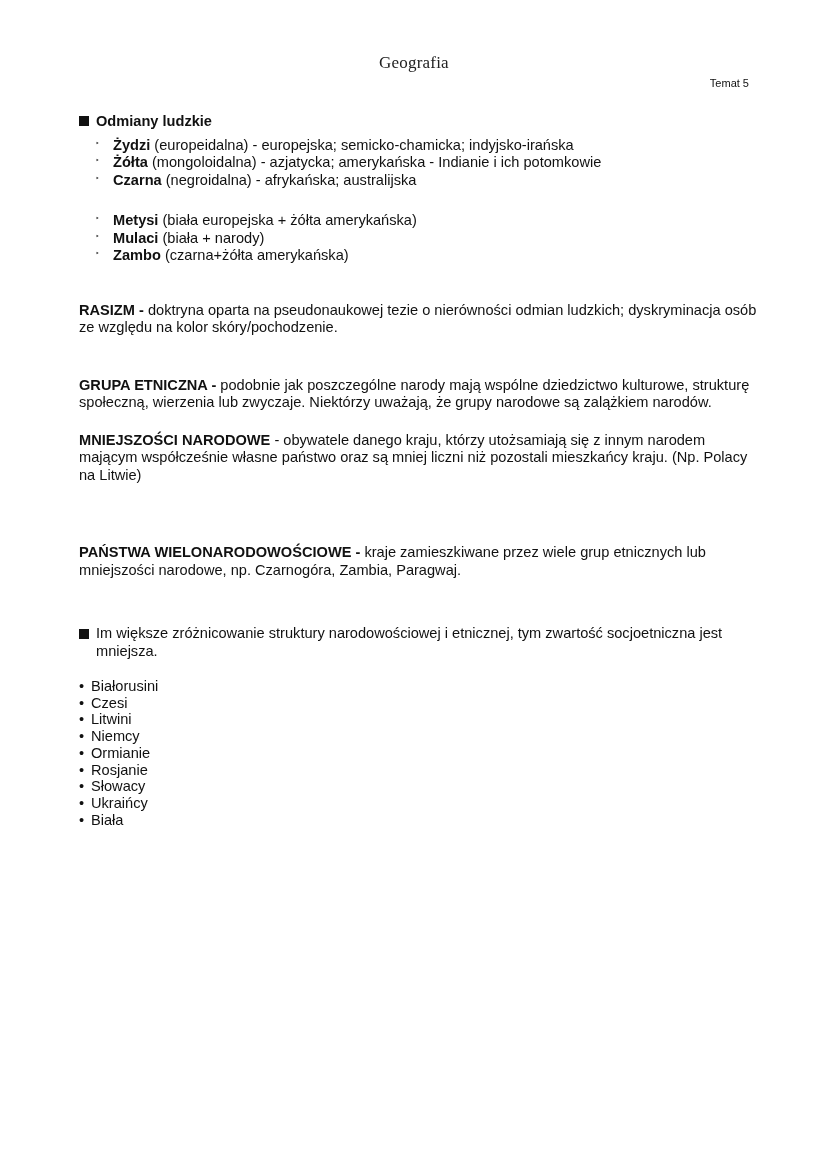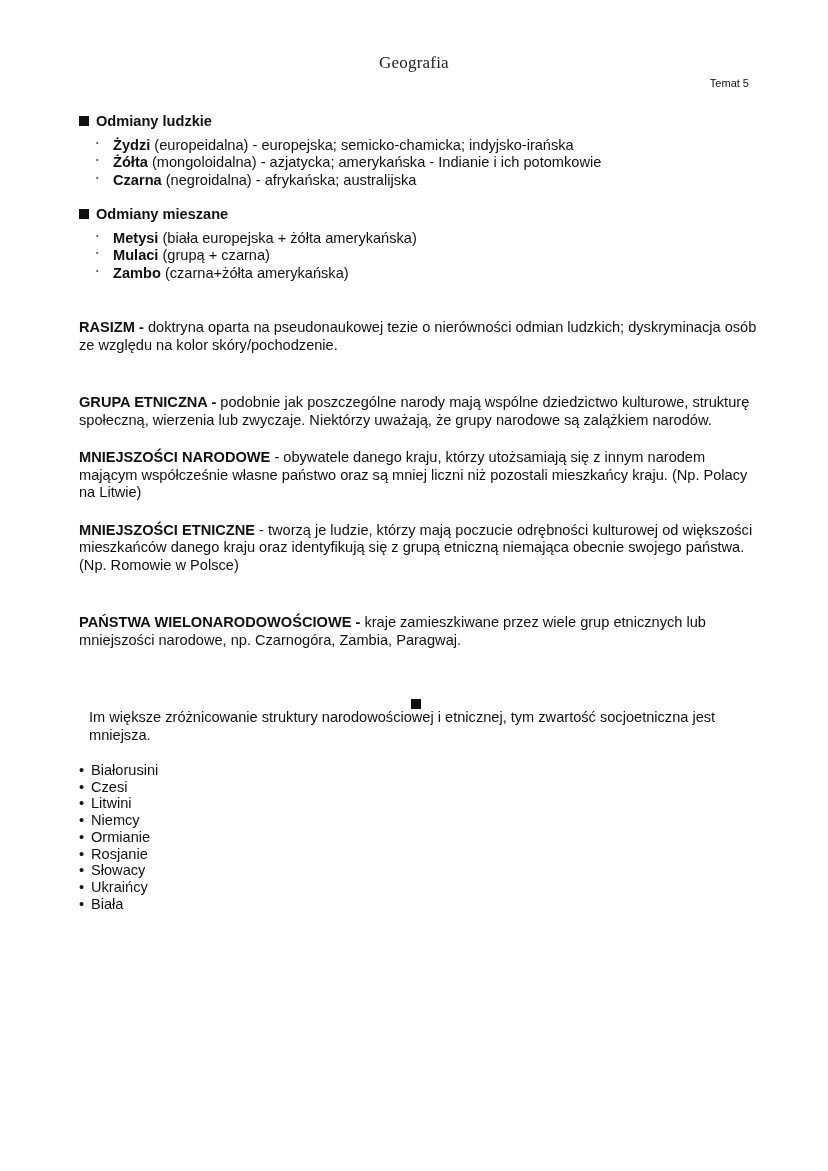--- a/index.html
+++ b/index.html
@@ -9,21 +9,21 @@
            font-family: "Liberation Serif", serif; font-size: 17px; color: #222; letter-spacing: 0.2px; }
     .topic-label { position: absolute; top: 77px; right: 79px; font-size: 11px; color: #111; }
     .content { position: absolute; left: 79px; top: 113px; width: 680px; font-size: 14.6px; line-height: 17.5px; }
     .sq-heading { display: flex; align-items: flex-start; font-weight: bold; font-size: 14.6px; }
     .sq { width: 10px; height: 10px; background: #111; display: inline-block; margin: 3px 7px 0 0; flex-shrink: 0; }
     ul.tri { list-style: none; margin: 6px 0 0 0; padding: 0 0 0 17px; }
     ul.tri li { position: relative; padding-left: 17px; }
     ul.tri li .tri-bullet { position: absolute; left: 0; top: -2px; font-size: 8px; }
     .def { margin: 0; }
     .def b { font-weight: bold; text-align: center; }
-    .sq-para { display: flex; align-items: center; flex-direction: column; }
+    .sq-para { display: flex; align-items: flex-start; }
     .sq-para .sq { margin-top: 4px; }
     ul.dots { list-style: none; margin: 0; padding: 0; }
     ul.dots li { position: relative; padding-left: 12px; line-height: 16.7px; font-size: 14.6px; }
     ul.dots li .dot-bullet { position: absolute; left: 0; top: 0; }
   </style>
 </head>
 <body>
 
 <div class="page-header-title">Geografia</div>
 <div class="topic-label">Temat 5</div>
@@ -35,40 +35,35 @@
     <span>Odmiany ludzkie</span>
   </div>
   <ul class="tri">
     <li><span class="tri-bullet">‣</span><b>Żydzi</b><span> (europeidalna) - europejska; semicko-chamicka; indyjsko-irańska</span></li>
     <li><span class="tri-bullet">‣</span><b>Żółta</b><span> (mongoloidalna) - azjatycka; amerykańska - Indianie i ich potomkowie</span></li>
     <li><span class="tri-bullet">‣</span><b>Czarna</b><span> (negroidalna) - afrykańska; australijska</span></li>
   </ul>
 
   <div style="height:17px"></div>
 
-  <div class="sq-heading">
-    <span class="sq"></span>
-    <span>Odmiany mieszane</span>
-  </div>
   <ul class="tri">
     <li><span class="tri-bullet">‣</span><b>Metysi</b><span> (biała europejska + żółta amerykańska)</span></li>
-    <li><span class="tri-bullet">‣</span><b>Mulaci</b><span> (grupą + czarna)</span></li>
+    <li><span class="tri-bullet">‣</span><b>Mulaci</b><span> (biała + narody)</span></li>
     <li><span class="tri-bullet">‣</span><b>Zambo</b><span> (czarna+żółta amerykańska)</span></li>
   </ul>
 
   <div style="height:37px"></div>
 
   <p class="def"><b>RASIZM -</b><span> doktryna oparta na pseudonaukowej tezie o nierówności odmian ludzkich; dyskryminacja osób ze względu na kolor skóry/pochodzenie.</span></p>
   <div style="height:20px"></div>
   <div style="height:20px"></div>
   <p class="def"><b>GRUPA ETNICZNA -</b><span> podobnie jak poszczególne narody mają wspólne dziedzictwo kulturowe, strukturę społeczną, wierzenia lub zwyczaje. Niektórzy uważają, że grupy narodowe są zalążkiem narodów.</span></p>
   <div style="height:20px"></div>
   <p class="def"><b>MNIEJSZOŚCI NARODOWE</b><span> - obywatele danego kraju, którzy utożsamiają się z innym narodem mającym współcześnie własne państwo oraz są mniej liczni niż pozostali mieszkańcy kraju. (Np. Polacy na Litwie)</span></p>
   <div style="height:20px"></div>
-  <p class="def"><b>MNIEJSZOŚCI ETNICZNE</b><span> - tworzą je ludzie, którzy mają poczucie odrębności kulturowej od większości mieszkańców danego kraju oraz identyfikują się z grupą etniczną niemająca obecnie swojego państwa. (Np. Romowie w Polsce)</span></p>
   <div style="height:20px"></div>
   <div style="height:20px"></div>
   <p class="def"><b>PAŃSTWA WIELONARODOWOŚCIOWE -</b><span> kraje zamieszkiwane przez wiele grup etnicznych lub mniejszości narodowe, np. Czarnogóra, Zambia, Paragwaj.</span></p>
 
   <div style="height:46px"></div>
 
   <div class="sq-para">
     <span class="sq"></span>
     <span style="width:660px">Im większe zróżnicowanie struktury narodowościowej i etnicznej, tym zwartość socjoetniczna jest mniejsza.</span>
   </div>

